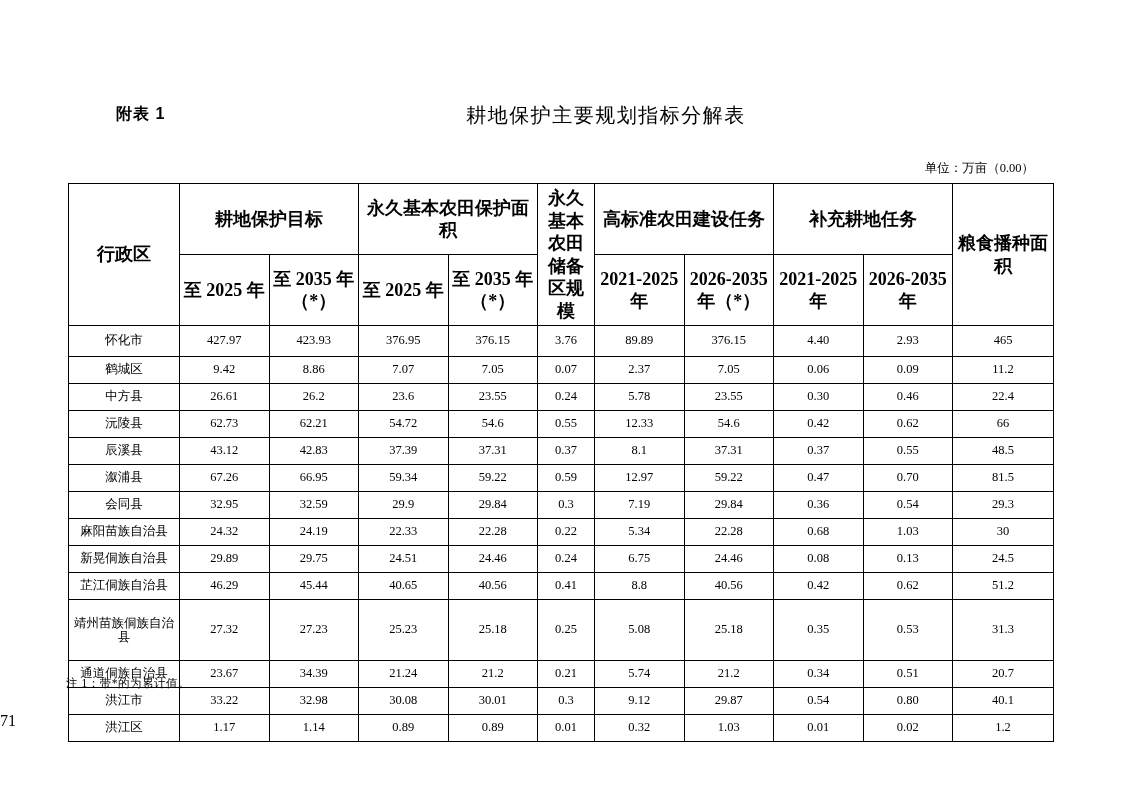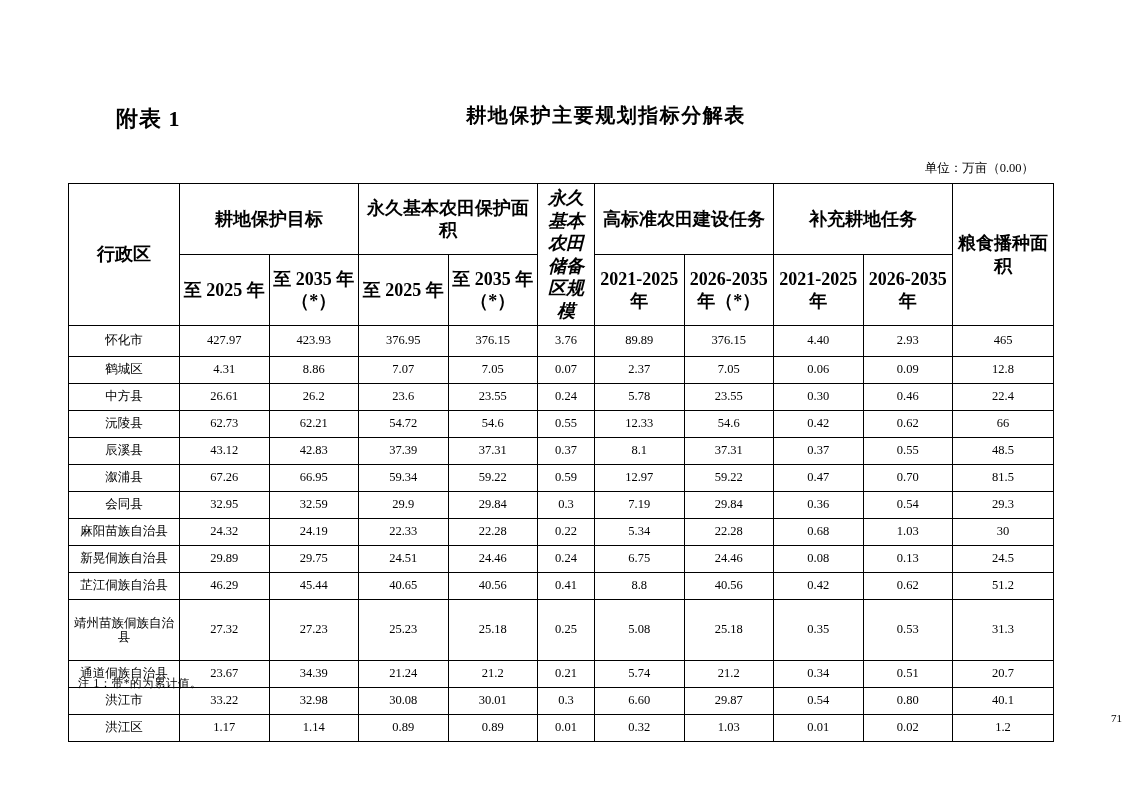--- a/index.html
+++ b/index.html
@@ -18,34 +18,34 @@
   .page {
     position: relative;
     width: 1122px;
     height: 793px;
     box-sizing: border-box;
   }
   .attach-label {
     position: absolute;
     left: 68px;
     top: 104px;
-    font-size: 22px;
+    font-size: 16px;
     font-weight: bold;
     letter-spacing: 1px;
-    font-family: Liberation Serif, serif;
+    font-family: Liberation Sans, sans-serif;
     padding-left: 48px;
   }
   .doc-title {
     position: absolute;
     left: 0;
     top: 102px;
     width: 1122px;
     text-align: center;
     font-size: 20px;
-    font-weight: bold;
+    font-weight: normal;
     letter-spacing: 1.5px;
     padding-left: 90px;
     box-sizing: border-box;
   }
   .unit-note {
     position: absolute;
     right: 88px;
     top: 160px;
     font-size: 12.5px;
     margin-left: 28px;
@@ -74,21 +74,20 @@
   th.region-head {
     width: 106px;
   }
   th.small-head {
     font-size: 12px;
   }
   th.narrow-head {
     width: 52px;
     font-size: 12px;
     line-height: 1.15;
-    font-style: italic;
   }
   th.grain-head {
     width: 96px;
   }
   tbody td {
     height: 26px;
   }
   tbody td.region {
     font-size: 12.5px;
     white-space: nowrap;
@@ -97,32 +96,32 @@
     font-size: 12.5px;
     line-height: 1.12;
     white-space: normal;
     padding: 16px 2px;
   }
   tbody tr.first-row td {
     height: 30px;
   }
   .foot-note {
     position: absolute;
-    left: 78px;
+    left: 66px;
     top: 676px;
     font-size: 11.5px;
     letter-spacing: 0.5px;
   }
   .page-number {
     position: absolute;
     left: 0;
     top: 712px;
     width: 1122px;
-    text-align: right;
-    font-size: 11px;
+    text-align: left;
+    font-size: 16px;
   }
 </style>
 </head>
 <body>
 
 <div class="page">
 
   <div class="attach-label">附表 1</div>
   <div class="doc-title">耕地保护主要规划指标分解表</div>
   <div class="unit-note">单位：万亩（0.00）</div>
@@ -158,30 +157,30 @@
           <td>376.15</td>
           <td>3.76</td>
           <td>89.89</td>
           <td>376.15</td>
           <td>4.40</td>
           <td>2.93</td>
           <td>465</td>
         </tr>
         <tr>
           <td class="region">鹤城区</td>
-          <td>4.31</td>
+          <td>9.42</td>
           <td>8.86</td>
           <td>7.07</td>
           <td>7.05</td>
           <td>0.07</td>
           <td>2.37</td>
           <td>7.05</td>
           <td>0.06</td>
           <td>0.09</td>
-          <td>12.8</td>
+          <td>11.2</td>
         </tr>
         <tr>
           <td class="region">中方县</td>
           <td>26.61</td>
           <td>26.2</td>
           <td>23.6</td>
           <td>23.55</td>
           <td>0.24</td>
           <td>5.78</td>
           <td>23.55</td>
@@ -306,21 +305,21 @@
           <td>0.51</td>
           <td>20.7</td>
         </tr>
         <tr>
           <td class="region">洪江市</td>
           <td>33.22</td>
           <td>32.98</td>
           <td>30.08</td>
           <td>30.01</td>
           <td>0.3</td>
-          <td>6.60</td>
+          <td>9.12</td>
           <td>29.87</td>
           <td>0.54</td>
           <td>0.80</td>
           <td>40.1</td>
         </tr>
         <tr>
           <td class="region">洪江区</td>
           <td>1.17</td>
           <td>1.14</td>
           <td>0.89</td>

